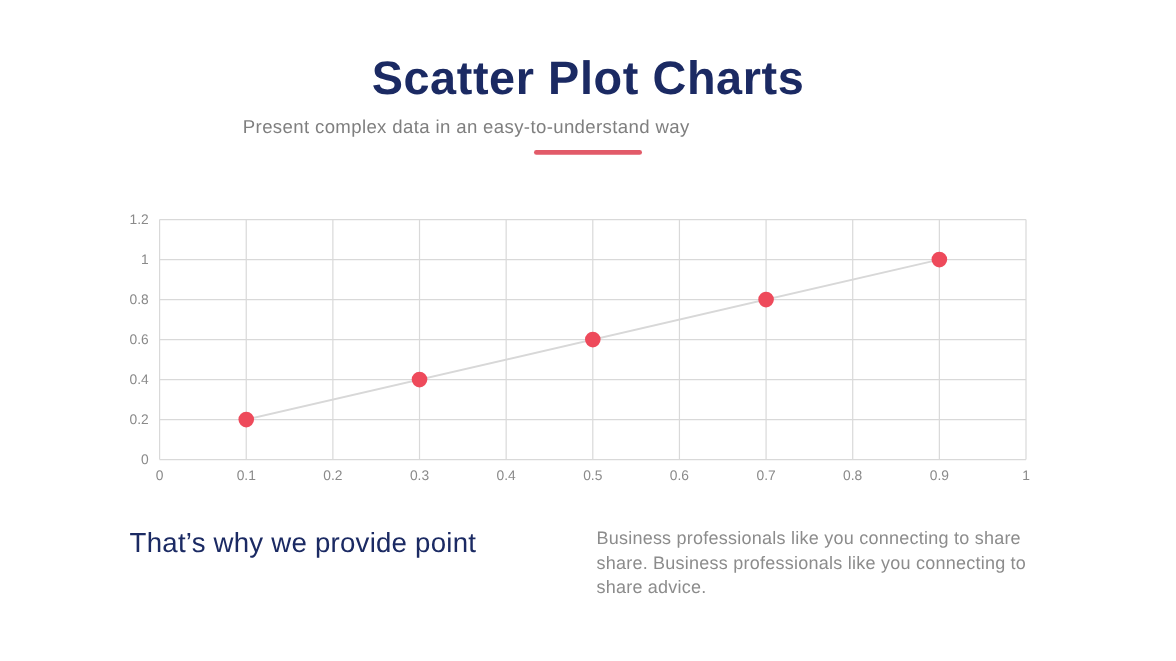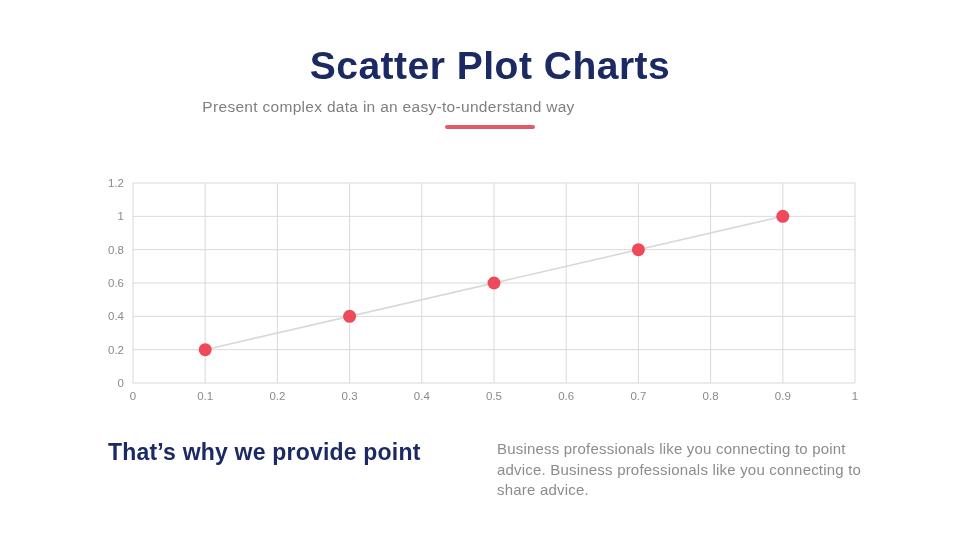--- a/index.html
+++ b/index.html
@@ -37,21 +37,21 @@
   .chart-wrap {
     position: absolute;
     top: 170px; left: 95px;
     width: 780px; height: 245px;
   }
   .footer-heading {
     position: absolute;
     top: 437px; left: 108px;
     width: 360px;
     font-size: 23px;
-    font-weight: bold;
+    font-weight: normal;
     color: #1b2a63;
     line-height: 1.32;
     letter-spacing: 0.2px;
   }
   .footer-body {
     position: absolute;
     top: 439px; left: 497px;
     width: 372px;
     font-size: 15px;
     color: #8c8c8c;
@@ -113,13 +113,13 @@
       <circle cx="254.6" cy="146.33333333333331" r="6.5" fill="#ee4a5b"></circle>
       <circle cx="399" cy="113" r="6.5" fill="#ee4a5b"></circle>
       <circle cx="543.4" cy="79.66666666666666" r="6.5" fill="#ee4a5b"></circle>
       <circle cx="687.8000000000001" cy="46.333333333333314" r="6.5" fill="#ee4a5b"></circle>
     </svg>
 </div>
 
 <div class="footer-heading">
   <span>That’s why we provide point</span><br>
 </div>
-<div class="footer-body">Business professionals like you connecting to point advice. Business professionals like you connecting to share advice.</div>
+<div class="footer-body">Business professionals like you connecting to share share. Business professionals like you connecting to share advice.</div>
 
 </body></html>

